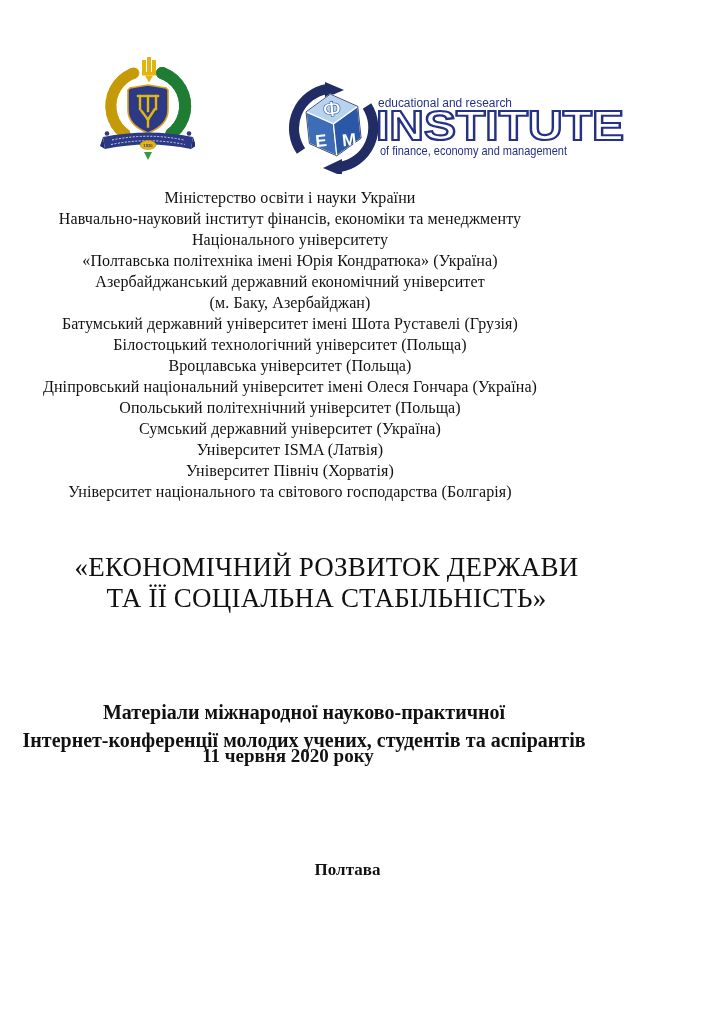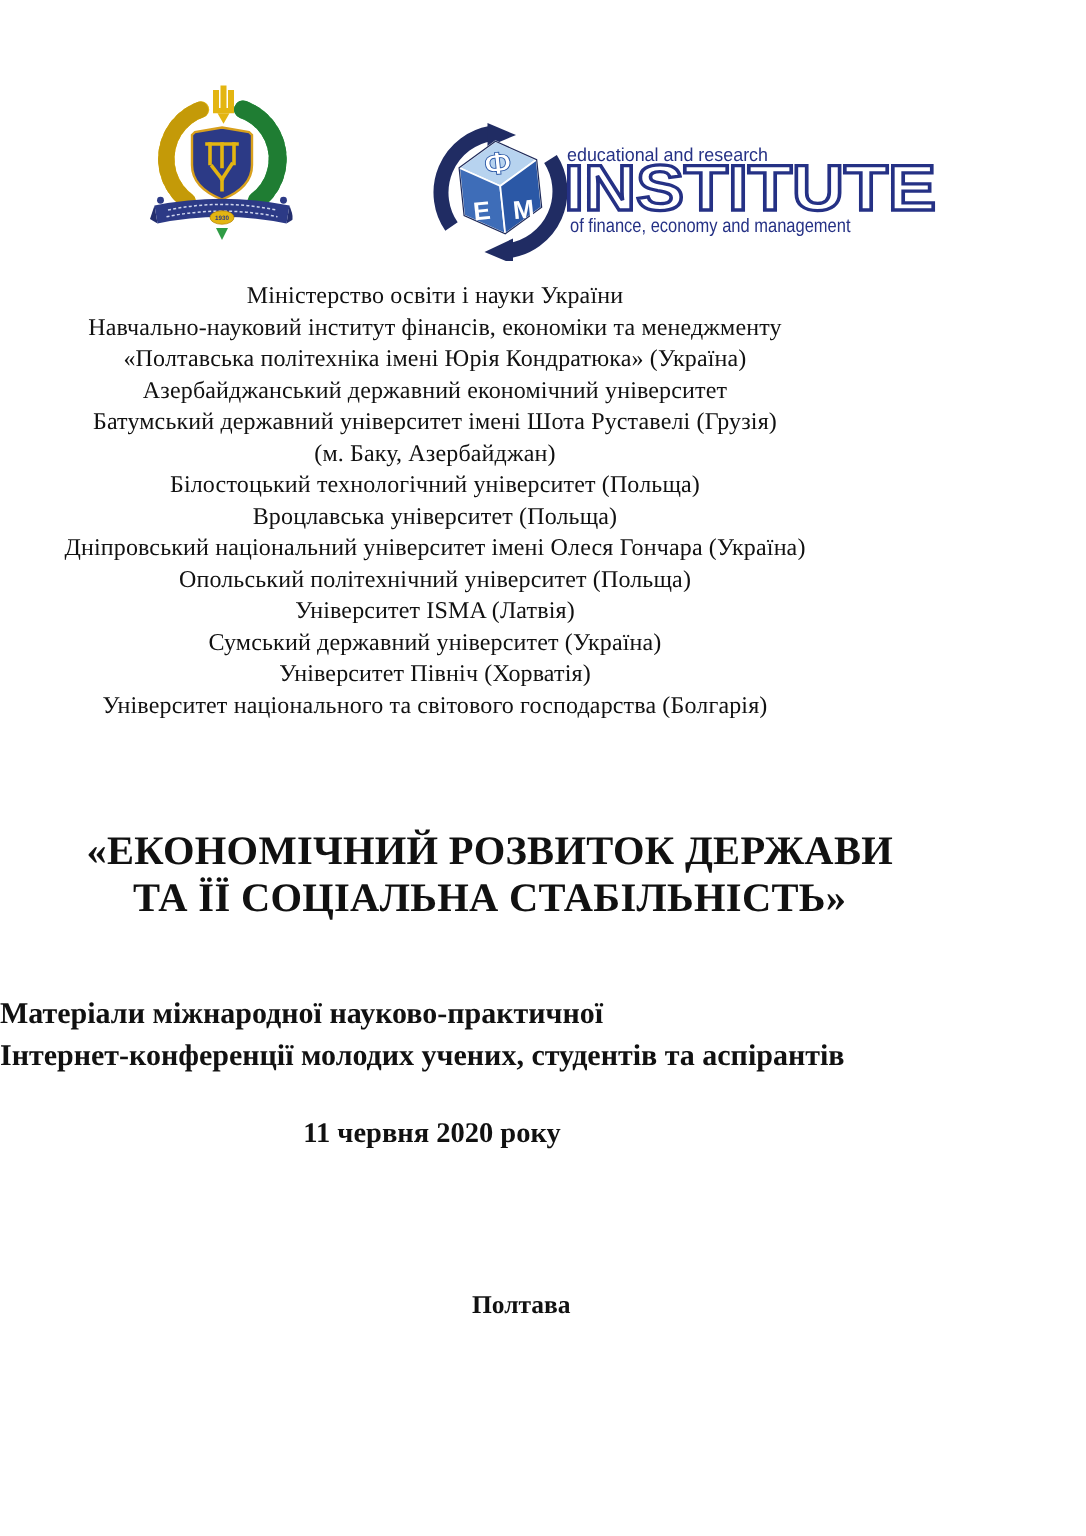--- a/index.html
+++ b/index.html
@@ -15,26 +15,26 @@
   .emblem{position:absolute;left:100px;top:56px;width:95px;height:108px;}
   .inst-logo{position:absolute;left:288px;top:82px;width:340px;height:92px;}
   
   .orgs{
     position:absolute;top:187px;left:0;width:580px;
     text-align:center;font-size:16px;line-height:21px;
     letter-spacing:.1px;white-space:nowrap;
   }
   .title{
     position:absolute;top:552px;left:0;width:653px;
-    text-align:center;font-weight:bold;font-size:27px;line-height:31px;
+    text-align:center;font-weight:normal;font-size:27px;line-height:31px;
     letter-spacing:.2px;
   }
   .subtitle{
-    position:absolute;top:662px;left:0;width:608px;
-    text-align:left;font-weight:bold;font-size:20px;line-height:28px;
+    position:absolute;top:698px;left:0;width:608px;
+    text-align:center;font-weight:bold;font-size:20px;line-height:28px;
   }
   .date-line{
     position:absolute;top:745px;left:0;width:576px;
     text-align:center;font-weight:bold;font-size:19px;line-height:22px;
   }
   .footer{
     position:absolute;top:858px;left:0;width:695px;
     text-align:center;font-weight:bold;font-size:17px;line-height:23px;
   }
   .logo-sans{font-family:"Liberation Sans","DejaVu Sans",sans-serif;}
@@ -107,30 +107,31 @@
     </g>
 
     <text x="90" y="25" font-size="12.5" fill="#253185" textLength="134" lengthAdjust="spacingAndGlyphs">educational and research</text>
     <text x="88" y="58" font-size="43" font-weight="bold" fill="#ffffff" stroke="#253185" stroke-width="2.2" textLength="248" lengthAdjust="spacingAndGlyphs">INSTITUTE</text>
     <text x="92" y="72.5" font-size="13" fill="#253185" textLength="187" lengthAdjust="spacingAndGlyphs">of finance, economy and management</text>
   </svg>
 
   <div class="orgs">
       <div>Міністерство освіти і науки України</div>
       <div>Навчально-науковий інститут фінансів, економіки та менеджменту</div>
+      <div>Національного університету</div>
       <div>«Полтавська політехніка імені Юрія Кондратюка» (Україна)</div>
       <div>Азербайджанський державний економічний університет</div>
+      <div>(м. Баку, Азербайджан)</div>
       <div>Батумський державний університет імені Шота Руставелі (Грузія)</div>
-      <div>(м. Баку, Азербайджан)</div>
       <div>Білостоцький технологічний університет (Польща)</div>
       <div>Вроцлавська університет (Польща)</div>
       <div>Дніпровський національний університет імені Олеся Гончара (Україна)</div>
       <div>Опольський політехнічний університет (Польща)</div>
+      <div>Сумський державний університет (Україна)</div>
       <div>Університет ISMA (Латвія)</div>
-      <div>Сумський державний університет (Україна)</div>
       <div>Університет Північ (Хорватія)</div>
       <div>Університет національного та світового господарства (Болгарія)</div>
     </div>
 
   <div class="title">
     <div>«ЕКОНОМІЧНИЙ РОЗВИТОК ДЕРЖАВИ</div>
     <div>ТА ЇЇ СОЦІАЛЬНА СТАБІЛЬНІСТЬ»</div>
   </div>
 
   <div class="subtitle">

